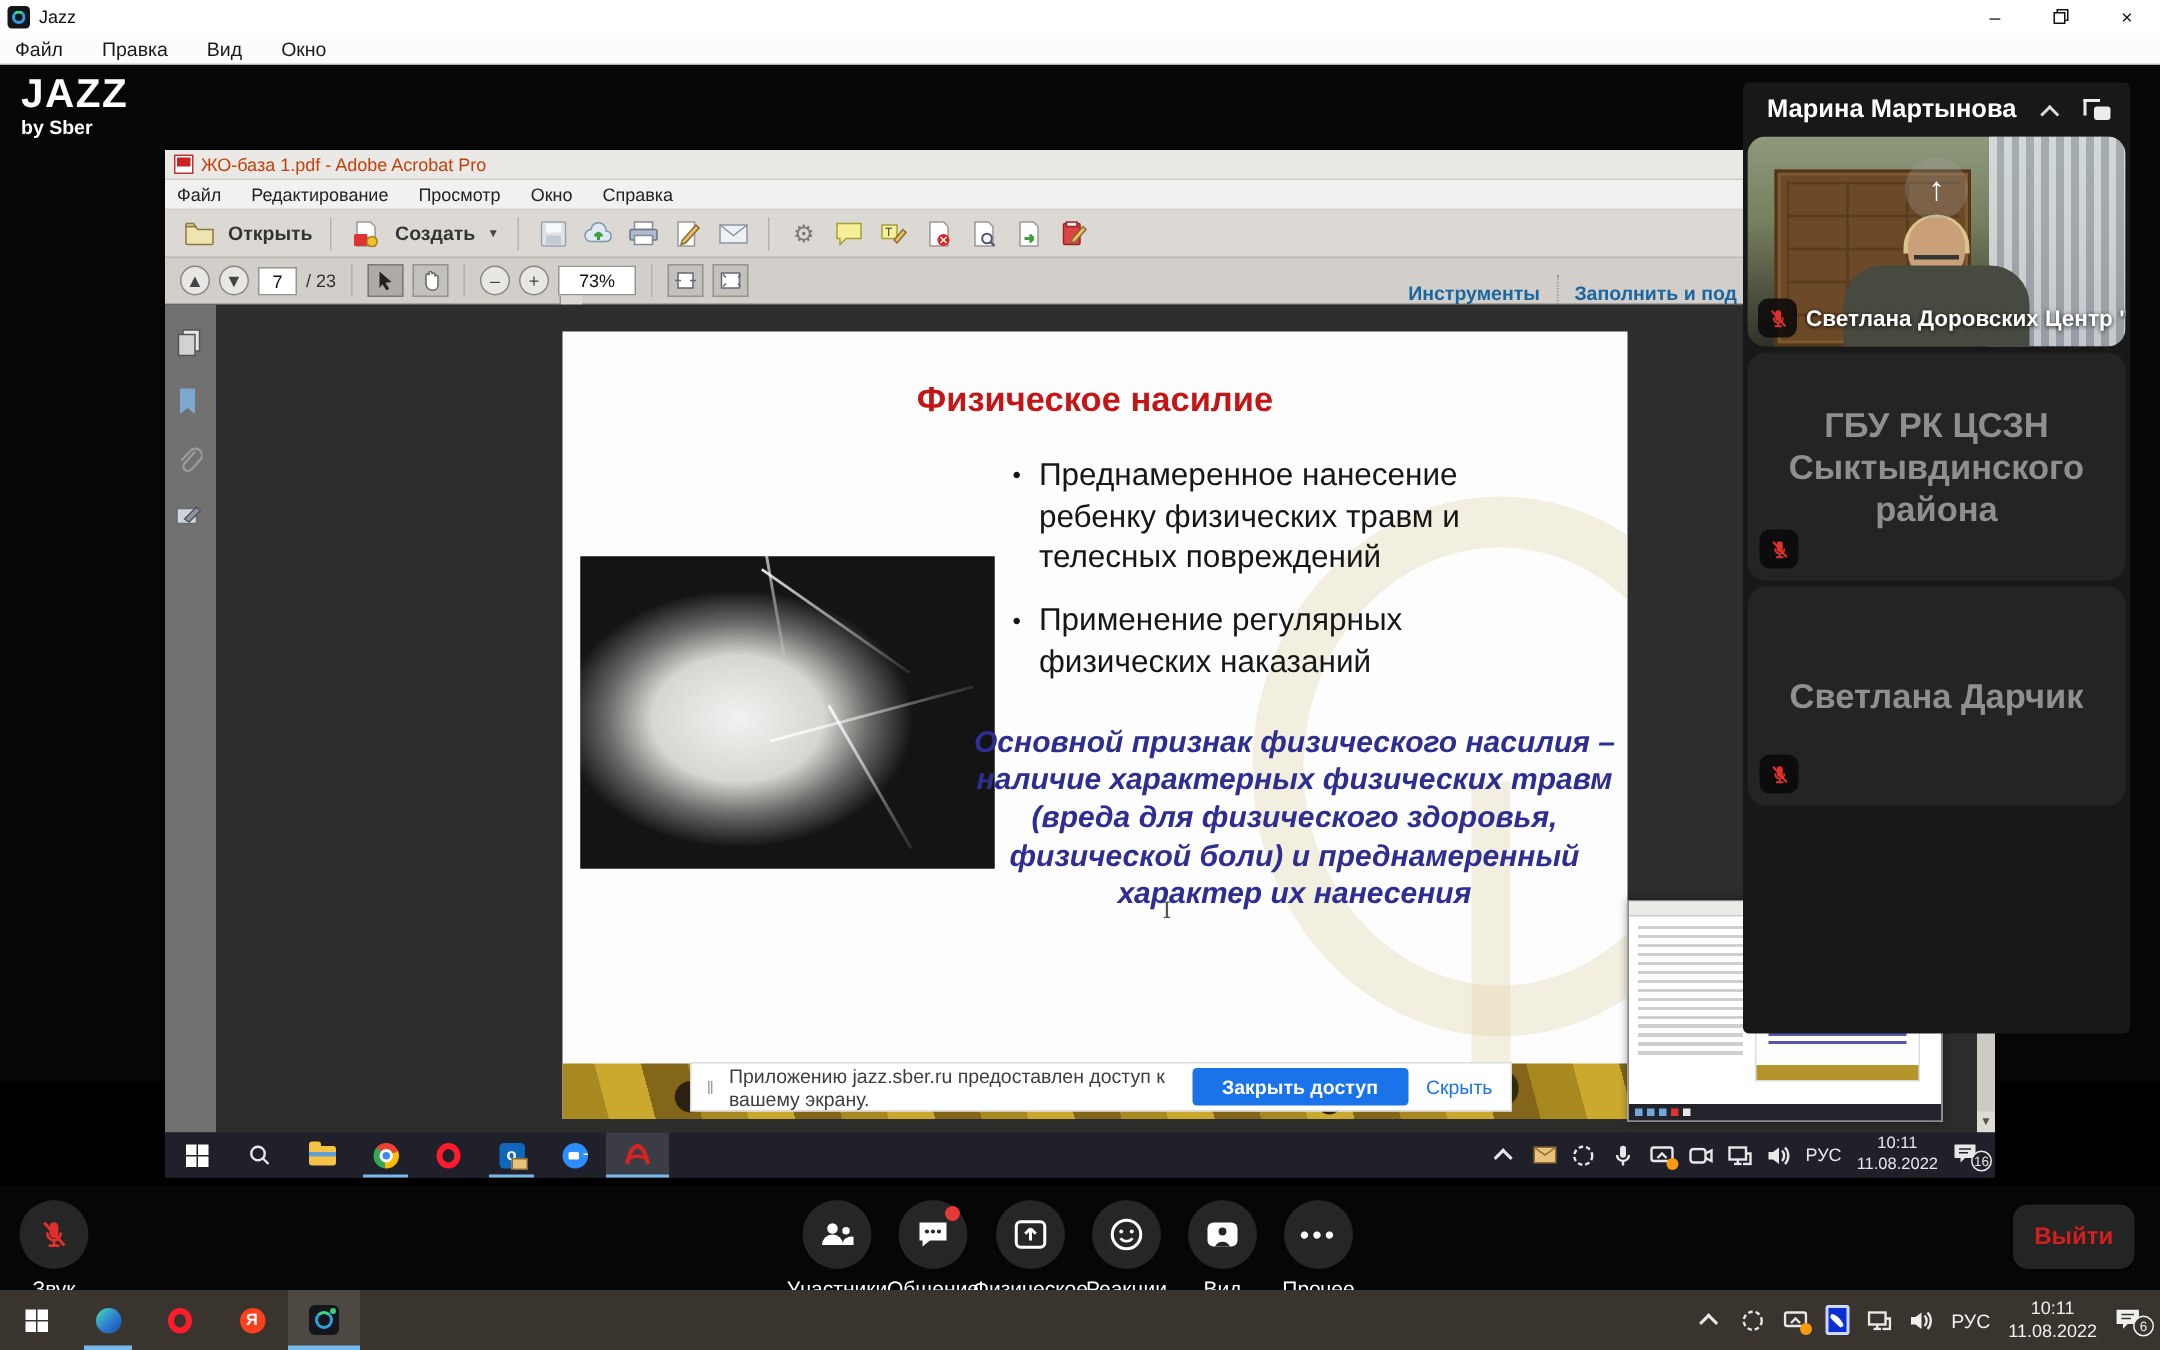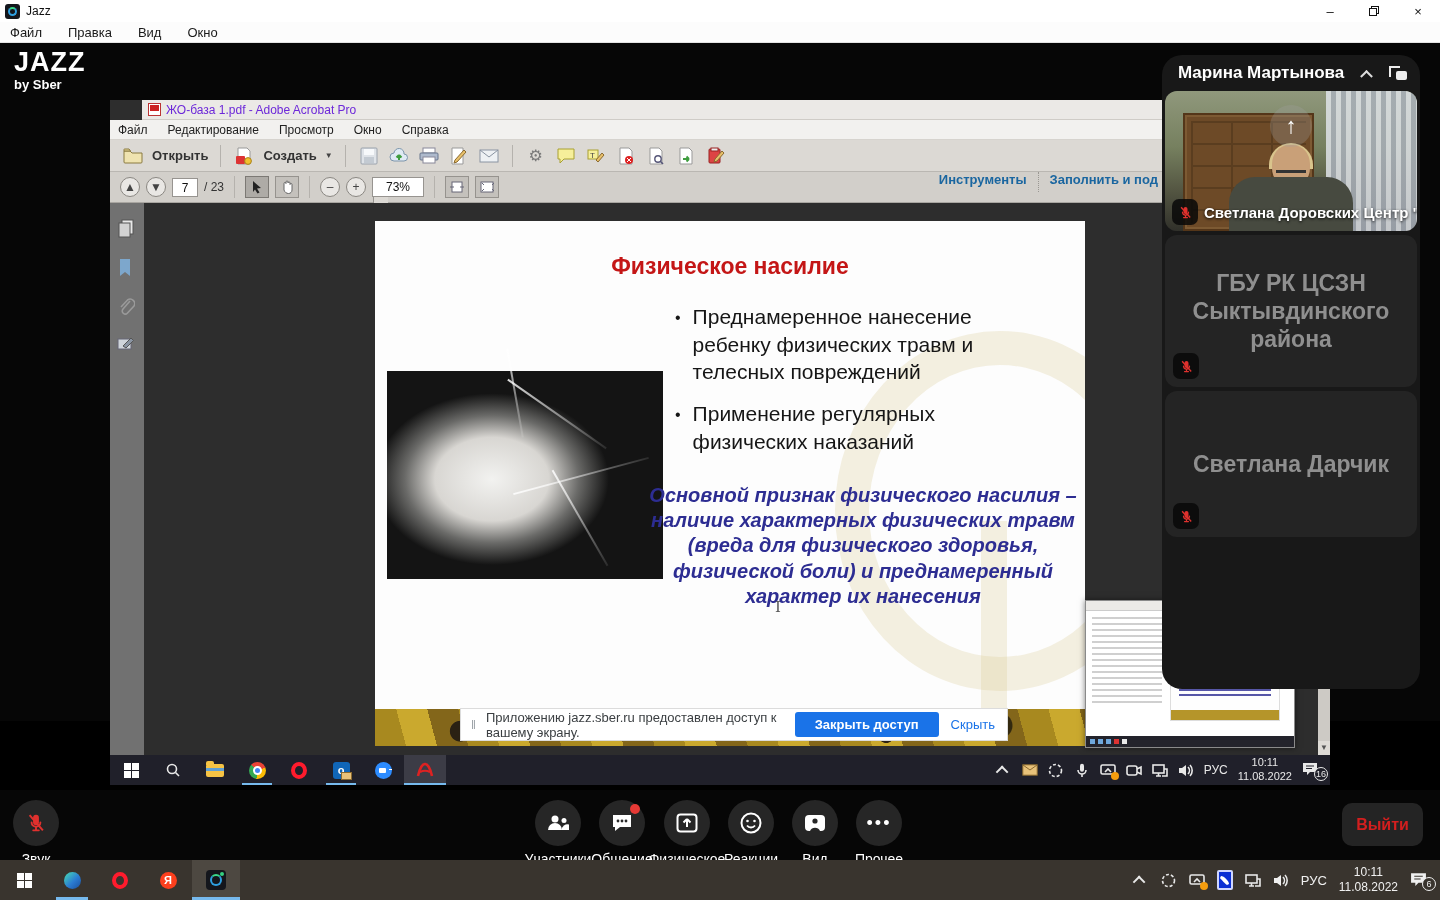--- a/index.html
+++ b/index.html
@@ -29,21 +29,21 @@
   .jazz-logo { left:14px; top:49px; color:#fff; line-height:1; }
   .jazz-logo .l1 { font-size:27px; font-weight:bold; letter-spacing:1px; }
   .jazz-logo .l2 { font-size:13px; font-weight:bold; margin-top:2px; }
   .meeting-head { left:320px; top:51px; width:800px; text-align:center; }
   .meeting-title { color:#fff; font-size:17px; font-weight:bold; }
   .meeting-timer { color:#9c9c9c; font-size:14px; margin-top:6px; }
 
   
   .shared-screen { left:110px; top:100px; width:1220px; height:685px; background:#2d2d2d; }
   .acro-titlebar { left:0; top:0; width:1220px; height:20px; background:#ebe9e6;
-    display:flex; align-items:center; font-size:12px; color:#6d28d9; border-bottom:1px solid #cfccc7;margin-left:32px; }
+    display:flex; align-items:center; font-size:12px; color:#c2410c; border-bottom:1px solid #cfccc7; }
   .pdf-icon { width:13px; height:13px; margin:0 5px 0 6px; background:#fff; border:1px solid #b33;
     position:relative; }
   .pdf-icon::after { content:""; position:absolute; left:1px; top:1px; width:9px; height:6px; background:#c22; }
   .acro-menubar { left:0; top:20px; width:1220px; height:20px; background:#f2f1ef;
     display:flex; align-items:center; gap:20px; padding-left:8px; font-size:12px; color:#222;
     border-bottom:1px solid #d6d3ce; }
   .acro-toolbar { left:0; top:40px; width:1220px; height:32px; background:#dcd9d4;
     display:flex; align-items:center; gap:8px; padding-left:12px; border-bottom:1px solid #bab7b2; }
   .tb-label { font-size:13px; font-weight:bold; color:#333; }
   .tb-sep { width:1px; height:22px; background:#b5b2ad; margin:0 4px; }
@@ -55,21 +55,21 @@
   .page-box { width:26px; height:19px; background:#fff; border:1px solid #979490;
     font-size:12px; color:#111; text-align:center; line-height:18px; }
   .small-txt { font-size:12px; color:#333; }
   .tool-box { width:24px; height:22px; border:1px solid #96938e; background:#c4c1bc;
     display:flex; align-items:center; justify-content:center; }
   .tool-box.pressed { background:#aeaba6; border-color:#7c7974; }
   .zoom-box { width:52px; height:20px; background:#fff; border:1px solid #979490; display:flex;flex-direction:column; }
   .zoom-box .val { flex:1; font-size:12px; color:#111; text-align:center; line-height:19px; }
   .zoom-box .dd { width:15px; background:#dcd9d4; border-left:1px solid #979490; font-size:8px;
     color:#333; text-align:center; line-height:19px; }
-  .acro-tabs { position:absolute; right:172px; top:0; height:31px; display:flex; align-items:flex-start; gap:11px; }
+  .acro-tabs { position:absolute; right:172px; top:0; height:31px; display:flex; align-items:flex-end; gap:11px; }
   .acro-tab { font-size:13px; font-weight:bold; color:#1a66a0; white-space:nowrap; }
   .tab-dots { width:1px; height:20px; border-left:1px dotted #9a9792; }
 
   
   .doc-area { left:0; top:103px; width:1220px; height:552px; background:#2d2d2d; overflow:hidden; }
   .doc-sidebar { left:0; top:0; width:34px; height:552px; background:#717171; }
   .side-ico { left:7px; width:20px; height:20px; }
   .doc-scrollbar { right:0; top:0; width:12px; height:552px; background:#cdcac5; }
   .scroll-thumb { left:1px; top:2px; width:10px; height:120px; background:#a8a5a0; border-radius:4px; }
   .scroll-arrow { left:0; bottom:0; width:12px; height:14px; background:#dedbd6; color:#555;
@@ -170,21 +170,21 @@
   .ic-yandex { width:17px; height:17px; border-radius:50%; background:#fc3f1d; color:#fff;
     font-size:11px; font-weight:bold; text-align:center; line-height:17px; }
   .ic-jazztask { width:20px; height:20px; border-radius:4px; background:#14161c; position:relative; }
   .ic-jazztask::before { content:""; position:absolute; inset:4px; border-radius:50%;
     border:2px solid #2e9fe0; border-top-color:#39d98a; }
   .ic-jazztask::after { content:""; position:absolute; right:2px; top:2px; width:4px; height:4px;
     border-radius:50%; background:#35d07f; }
 
   
   .pp-panel { left:1162px; top:55px; width:258px; height:634px; background:#181818;
-    border-radius:20px; padding:0 3px; }
+    border-radius:4px; padding:0 3px; }
   .pp-header { height:36px; display:flex; align-items:center; padding:0 10px 0 13px; }
   .pp-name { color:#fff; font-size:17px; font-weight:bold; flex:1; white-space:nowrap; overflow:hidden; }
   .pp-chevron { width:9px; height:9px; border-left:2px solid #dcdcdc; border-top:2px solid #dcdcdc;
     transform:rotate(45deg) translate(2px,2px); margin-right:18px; }
   .pp-pip { width:18px; height:14px; position:relative; }
   .pp-pip::before { content:""; position:absolute; right:0; bottom:0; width:11px; height:9px;
     background:#ececec; border-radius:2px; }
   .pp-pip::after { content:""; position:absolute; left:0; top:0; width:9px; height:9px;
     border-left:2px solid #ececec; border-top:2px solid #ececec; }
   .pp-tile { position:relative; width:252px; border-radius:12px; background:#242424;

